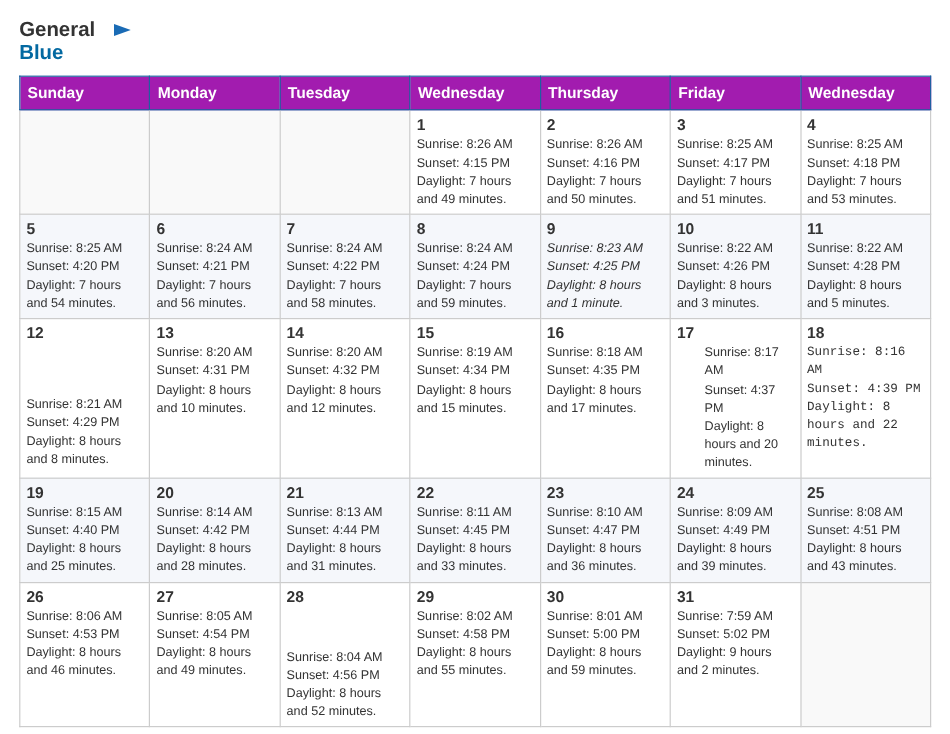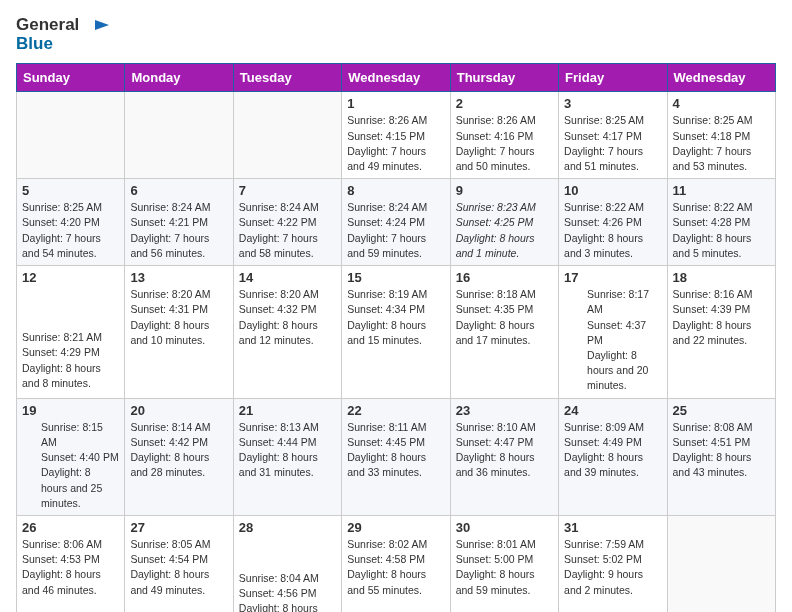--- a/index.html
+++ b/index.html
@@ -212,29 +212,29 @@
 Daylight: 8 hours and 17 minutes.</div>
         </td>
         <td>
           <div class="day-number">17</div>
           <div class="day-info" style="white-space: pre-line; margin-left: 23px;">Sunrise: 8:17 AM
 Sunset: 4:37 PM
 Daylight: 8 hours and 20 minutes.</div>
         </td>
         <td>
           <div class="day-number">18</div>
-          <div class="day-info" style="white-space: pre-line;">Sunrise: 8:16 AM
+          <div class="day-info" style="white-space: pre-line; font-family: Liberation Mono, monospace;">Sunrise: 8:16 AM
 Sunset: 4:39 PM
 Daylight: 8 hours and 22 minutes.</div>
         </td>
       </tr>
       <tr>
         <td>
           <div class="day-number">19</div>
-          <div class="day-info" style="white-space: pre-line; margin-left: 19px;">Sunrise: 8:15 AM
+          <div class="day-info" style="white-space: pre-line;">Sunrise: 8:15 AM
 Sunset: 4:40 PM
 Daylight: 8 hours and 25 minutes.</div>
         </td>
         <td>
           <div class="day-number">20</div>
           <div class="day-info" style="white-space: pre-line;">Sunrise: 8:14 AM
 Sunset: 4:42 PM
 Daylight: 8 hours and 28 minutes.</div>
         </td>
         <td>

